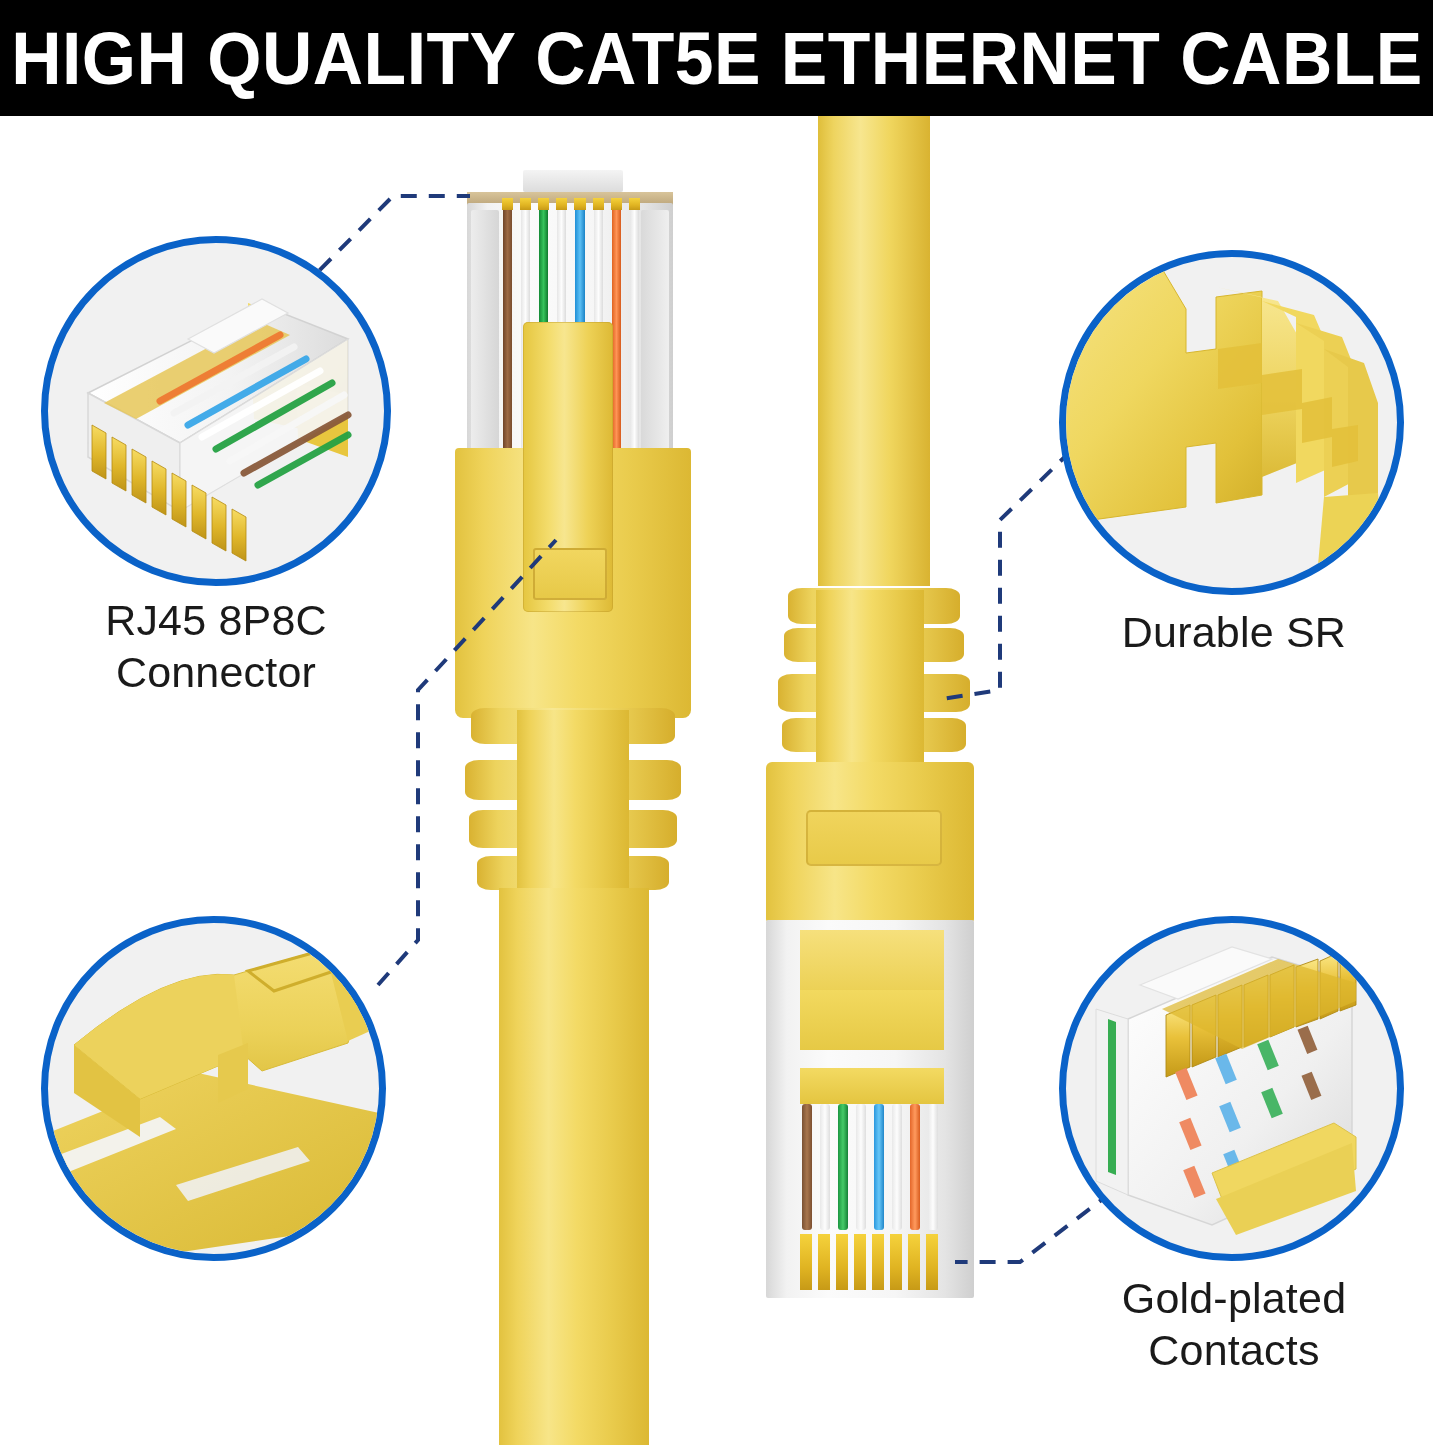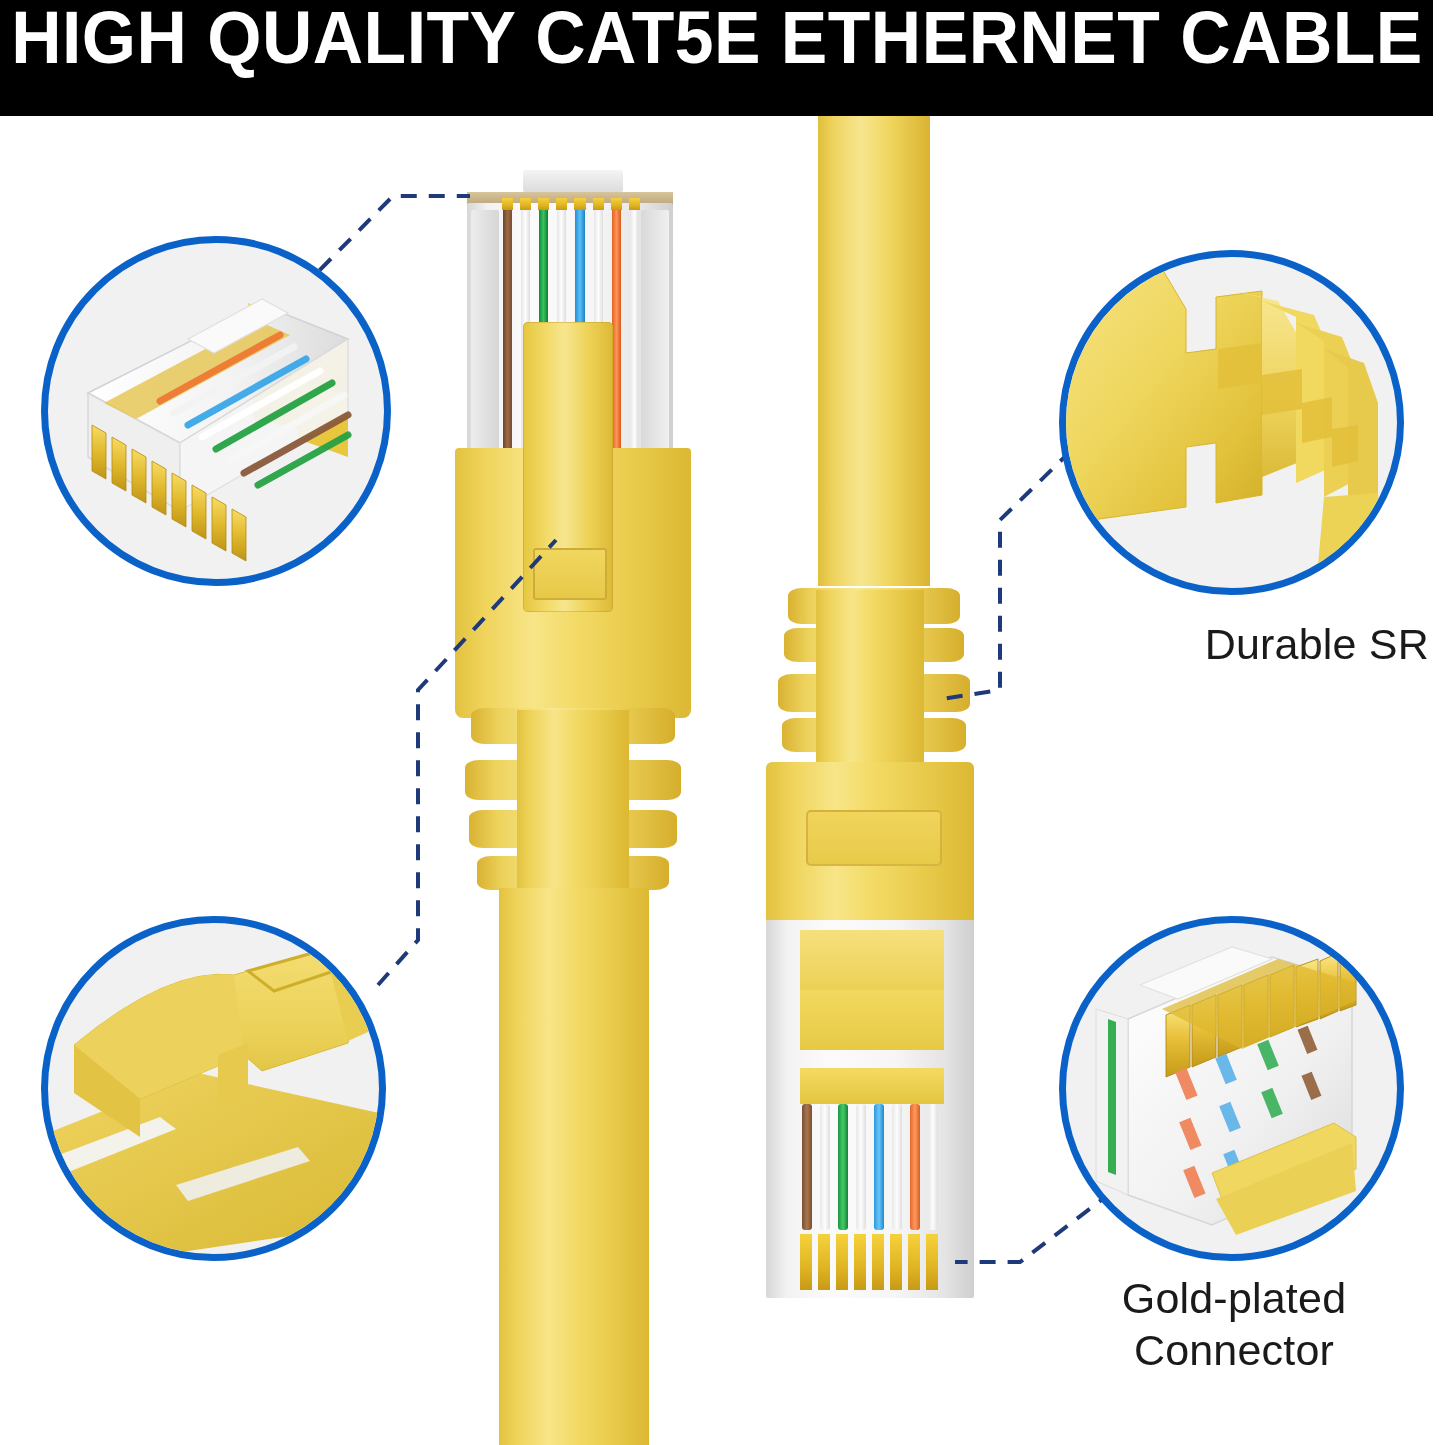--- a/index.html
+++ b/index.html
@@ -8,21 +8,21 @@
     background:#ffffff;
     font-family:"Liberation Sans","DejaVu Sans",sans-serif;
     overflow:hidden;
   }
   .page{position:relative;width:1445px;height:1445px;background:#fff;}
 
   
   .banner{
     position:absolute;left:0;top:0;width:1433px;height:116px;
     background:#000000;
-    display:flex;align-items:flex-start;justify-content:center;
+    display:flex;align-items:center;justify-content:center;
   }
   .banner-title{
     color:#ffffff;
     font-family:"Liberation Sans Narrow","Liberation Sans","DejaVu Sans Condensed",sans-serif;
     font-weight:700;
     font-size:75px;
     letter-spacing:0.5px;
     line-height:1;
     transform:scaleX(0.93);
     transform-origin:center;
@@ -251,20 +251,22 @@
           <path d="M154 194 L272 128" stroke="#ffffff"></path>
           <path d="M168 206 L284 140" stroke="#25a244"></path>
           <path d="M182 218 L296 152" stroke="#f7f7f7"></path>
           <path d="M196 230 L300 172" stroke="#8a5a3b"></path>
           <path d="M210 242 L300 192" stroke="#25a244"></path>
         </g>
 
         <path d="M140 96 L214 56 L240 70 L166 110 Z" fill="#fafafa" stroke="#e0e0e0" stroke-width="1.2"></path>
       </svg>
     </div>
+    <div class="label" style="left:-20px;top:358px;width:390px;">RJ45 8P8C
+Connector</div>
   </div>
 
   <div class="callout" style="left:1059px;top:250px;width:350px;height:430px;">
     <div class="circle" style="left:0;top:0;width:345px;height:345px;">
       <svg width="331" height="331" viewBox="0 0 331 331">
         <defs>
           <linearGradient id="yelRib" x1="0" y1="0" x2="1" y2="1">
             <stop offset="0%" stop-color="#f6e384"></stop>
               <stop offset="42%" stop-color="#efd75f"></stop>
             <stop offset="78%" stop-color="#e2c13a"></stop>
@@ -287,21 +289,21 @@
         <g fill="#e3c03a" opacity="0.85">
           <path d="M152 92 L196 86 L196 126 L152 132 Z"></path>
           <path d="M196 118 L236 112 L236 152 L196 158 Z"></path>
           <path d="M236 146 L266 140 L266 180 L236 186 Z"></path>
           <path d="M266 172 L292 168 L292 204 L266 210 Z"></path>
         </g>
 
         <path d="M258 240 L312 236 L320 331 L250 331 Z" fill="#ecd355"></path>
       </svg>
     </div>
-    <div class="label" style="left:-20px;top:368px;width:390px;text-align:right;">Durable SR</div>
+    <div class="label" style="left:-20px;top:356px;width:390px;">Durable SR</div>
   </div>
 
   <div class="callout" style="left:41px;top:916px;width:350px;height:470px;">
     <div class="circle" style="left:0;top:0;width:345px;height:345px;">
       <svg width="331" height="331" viewBox="0 0 331 331">
         <defs>
           <linearGradient id="bootY" x1="0" y1="0" x2="0" y2="1">
             <stop offset="0%" stop-color="#f4dd72"></stop>
               <stop offset="55%" stop-color="#ebd158"></stop>
               <stop offset="100%" stop-color="#dcbe3c"></stop>
@@ -379,16 +381,16 @@
           <rect x="200" y="166" width="12" height="28" fill="#49b667" transform="rotate(-22 206 180)"></rect>
           <rect x="236" y="104" width="11" height="26" fill="#9a6d4b" transform="rotate(-22 241 117)"></rect>
           <rect x="240" y="150" width="11" height="26" fill="#9a6d4b" transform="rotate(-22 245 163)"></rect>
         </g>
 
         <path d="M146 250 L268 200 L290 214 L290 246 L166 302 Z" fill="#f0d760" stroke="#dcc24a" stroke-width="1"></path>
         <path d="M150 276 L286 220 L290 268 L170 312 Z" fill="#ead055"></path>
       </svg>
     </div>
     <div class="label" style="left:-20px;top:356px;width:390px;">Gold-plated
-Connector</div>
+Contacts</div>
   </div>
 
 </div>
 
 </body></html>

